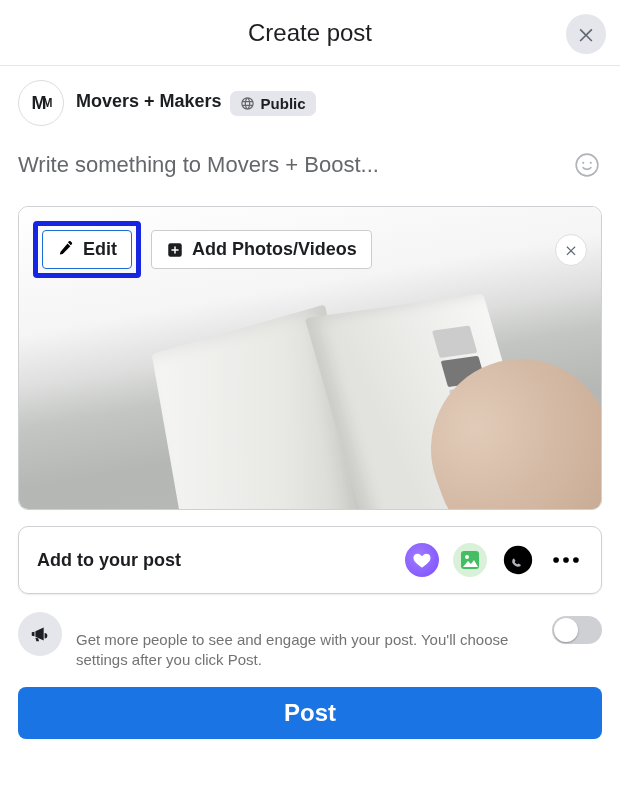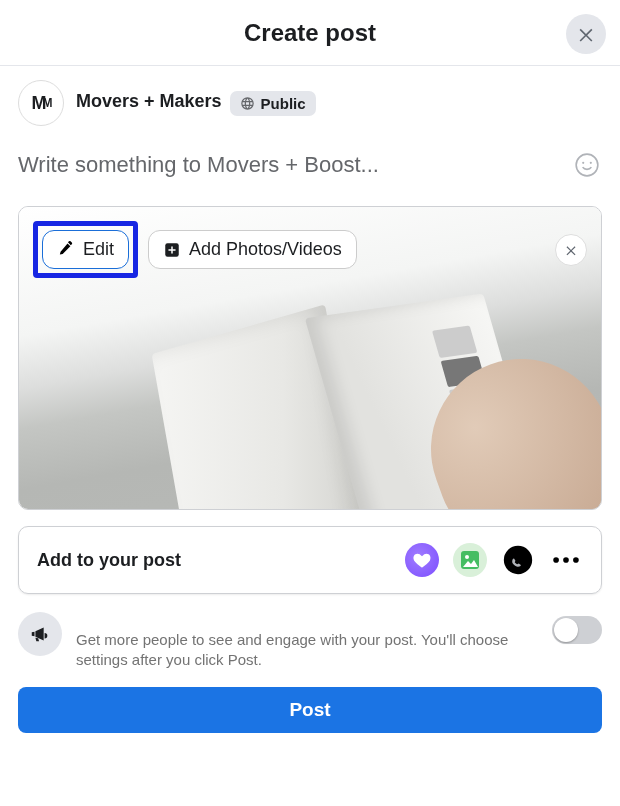--- a/index.html
+++ b/index.html
@@ -14,21 +14,21 @@
   .header {
     position: relative;
     height: 66px;
     display: flex;
     align-items: center;
     justify-content: center;
     border-bottom: 1px solid #e4e6eb;
   }
   .header-title {
     font-size: 24px;
-    font-weight: 700;
+    font-weight: 400;
   }
   .close-btn {
     position: absolute;
     right: 14px;
     top: 14px;
     width: 40px; height: 40px;
     border-radius: 50%;
     background: #e4e6eb;
     display: flex; align-items: center; justify-content: center;
     cursor: pointer;
@@ -142,25 +142,25 @@
   }
   .highlight-box {
     border: 5px solid #1726e3;
     border-radius: 4px;
     padding: 4px;
     background: rgba(23,38,227,0.0);
   }
   .pill-btn {
     background: #ffffff;
     border: 1px solid #ccc;
-    border-radius: 12px;
+    border-radius: 4px;
     padding: 8px 14px;
     display: inline-flex; align-items: center; gap: 8px;
     font-size: 18px;
-    font-weight: 400;
+    font-weight: 700;
     cursor: pointer;
   }
   .highlight-box .pill-btn {
     border-color: #1a6ed8;
   }
   .pill-btn svg { width: 18px; height: 18px; }
   .media-close {
     margin-left: auto;
     width: 32px; height: 32px;
     border-radius: 50%;
@@ -225,21 +225,21 @@
     box-shadow:0 1px 2px rgba(0,0,0,0.3);
   }
 
   .post-btn {
     margin: 18px 18px 0 18px;
     background: #1b74e4;
     color: #fff;
     text-align: center;
     padding: 12px;
     border-radius: 8px;
-    font-size: 19px;
+    font-size: 24px;
     font-weight: 700;
     cursor: pointer;
   }
 </style>
 </head>
 <body>
 
 <div class="header">
   <div class="header-title">Create post</div>
   <div class="close-btn">

